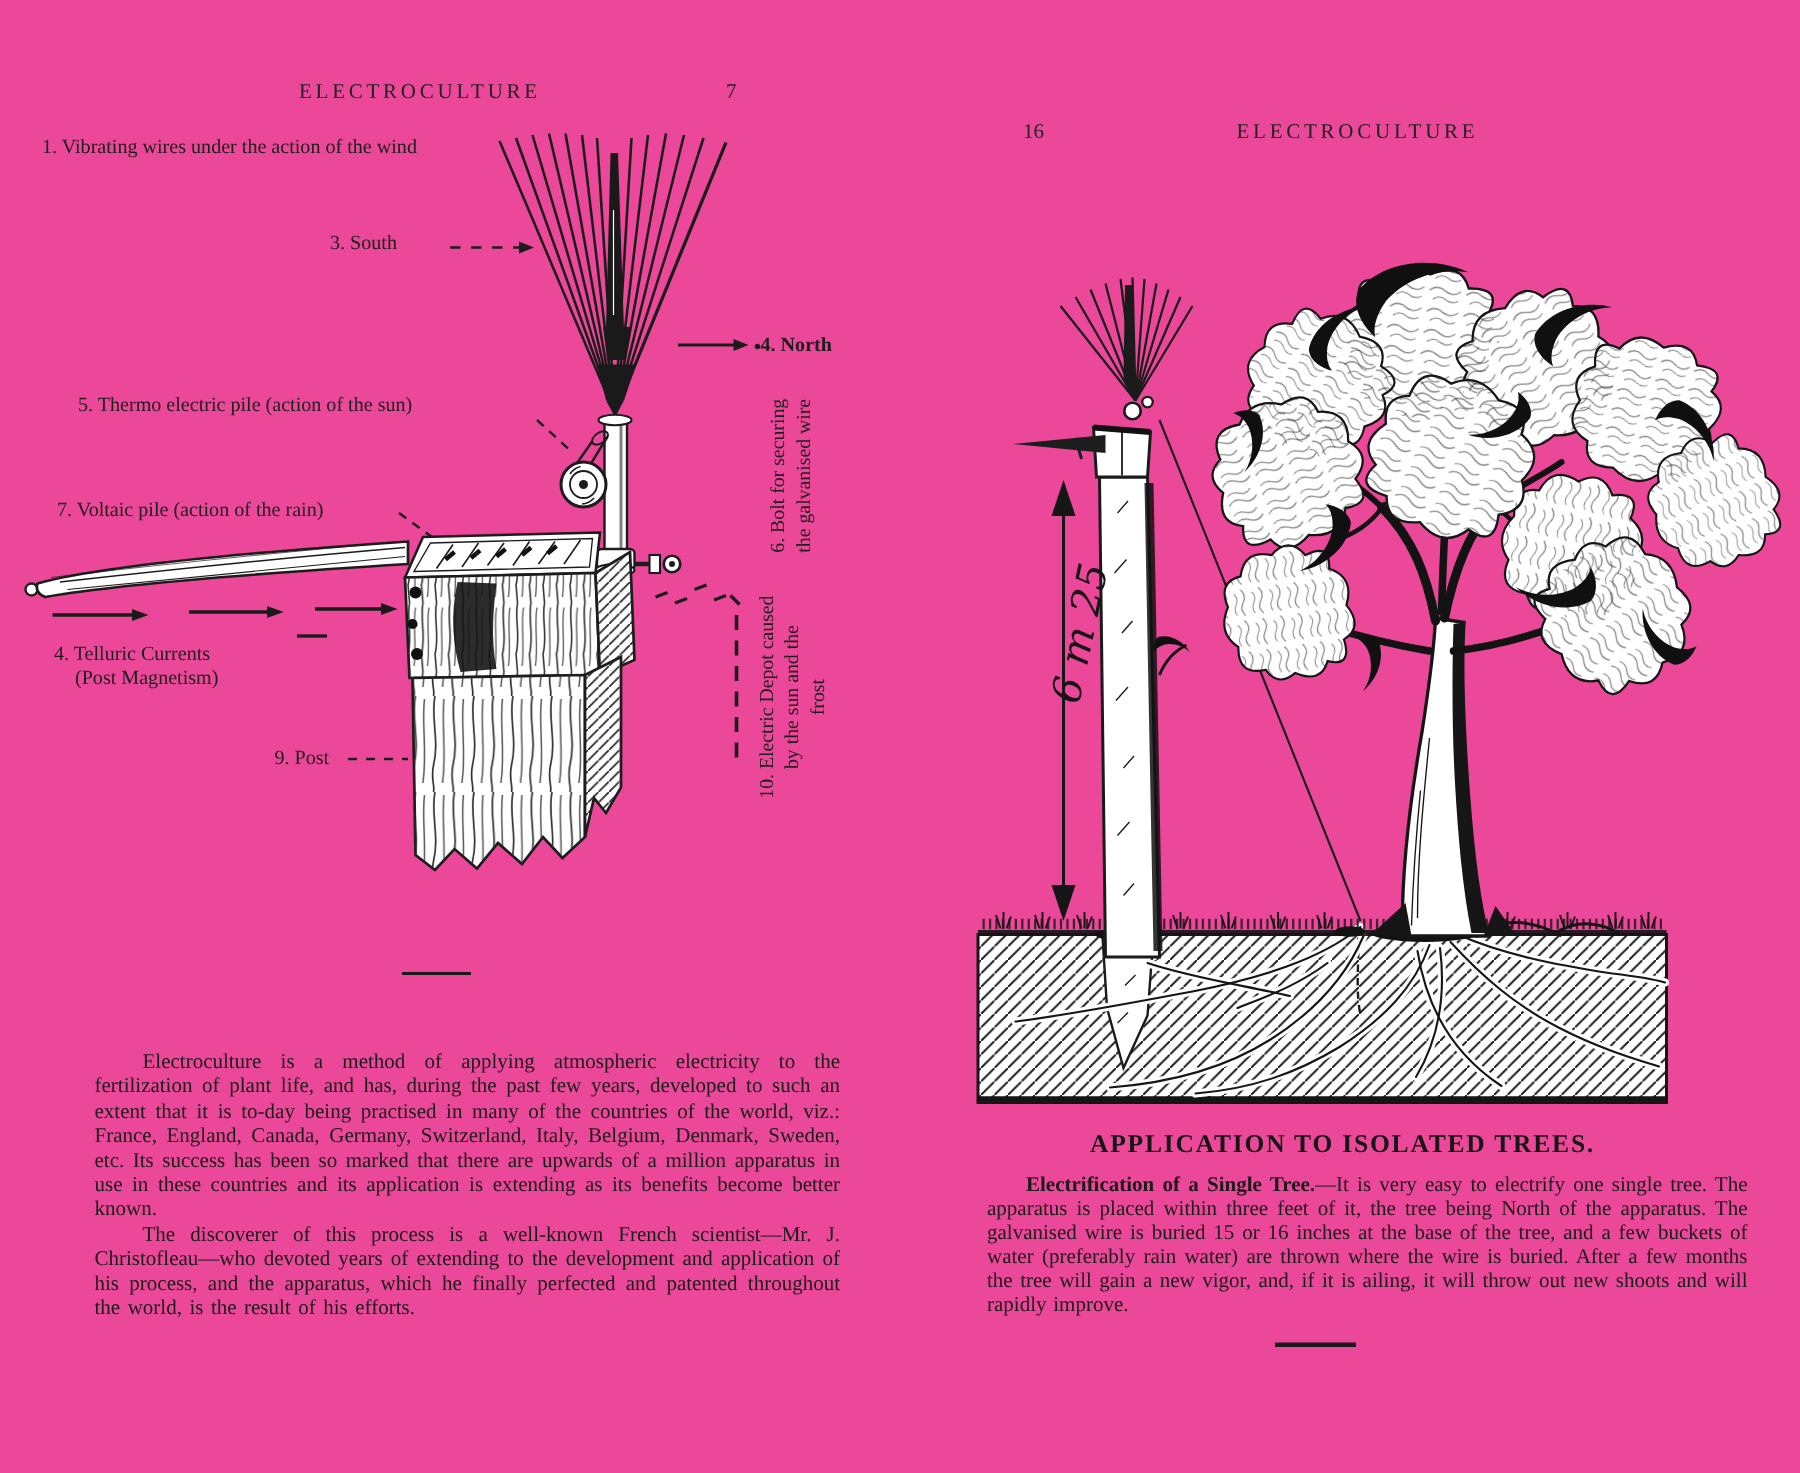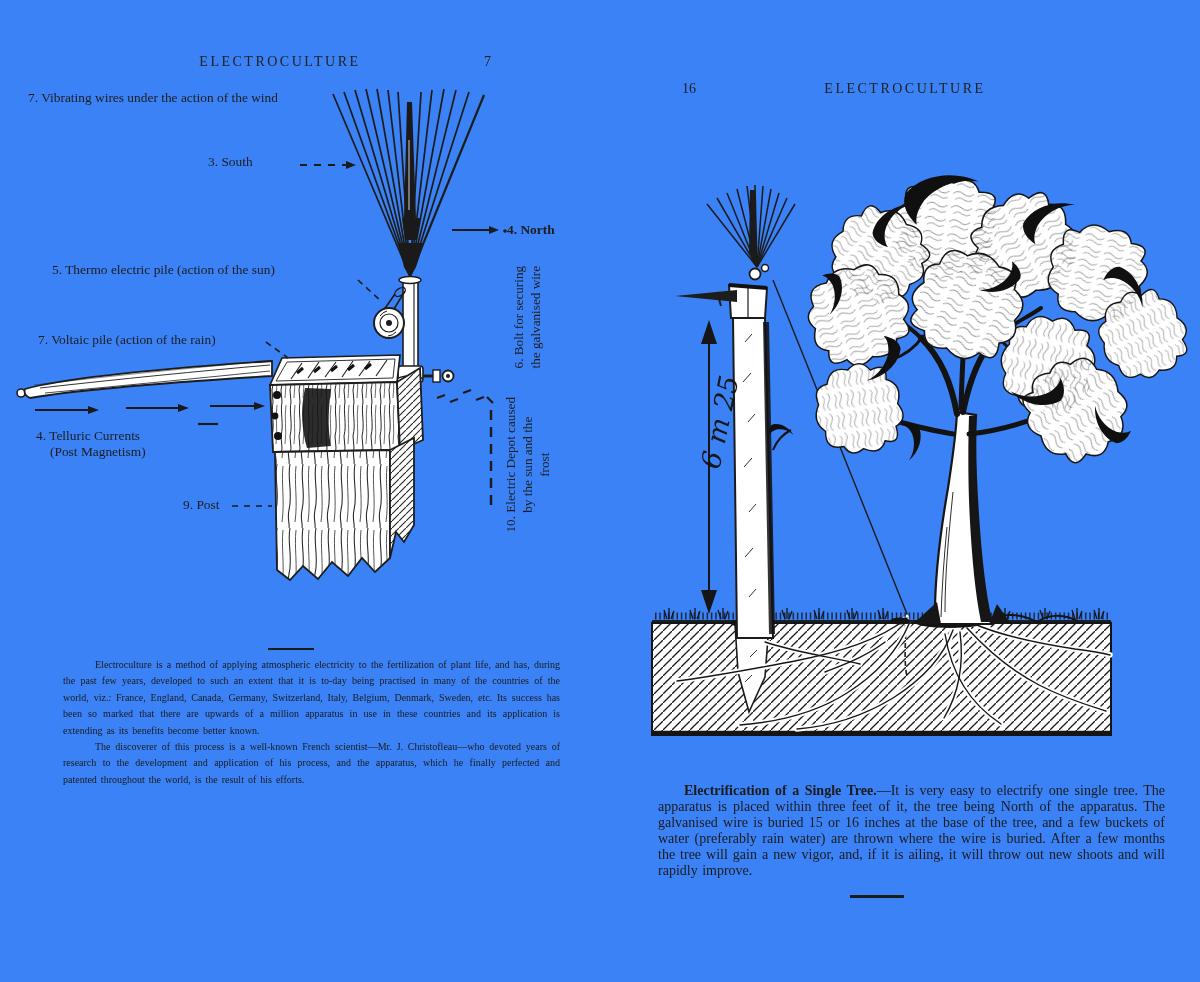--- a/index.html
+++ b/index.html
@@ -1,33 +1,33 @@
 <!DOCTYPE html>
 <html><head>
 <meta charset="utf-8">
 <style>
   html,body{margin:0;padding:0;background:#ffffff;}
-  #spread{position:relative;width:1200px;height:982px;background:#3b82f6;overflow:hidden;
+  #spread{position:relative;width:1200px;height:982px;background:#ec4899;overflow:hidden;
           font-family:"Liberation Serif","DejaVu Serif",serif;color:#1c1c1c;text-decoration:underline;}
   .abs{position:absolute;}
   
   .runhead{font-size:14px;letter-spacing:2.5px;color:#222;}
   .pagenum{font-size:14px;color:#222;}
   
   .figlabel{font-size:13.4px;color:#1d1d1d;line-height:1.18;white-space:nowrap;}
   .figlabel.wrap{white-space:normal;}
   .hang{padding-left:33px;text-indent:-33px;}
   .vlabel{font-size:13.2px;color:#1d1d1d;line-height:1.3;text-align:center;
           white-space:pre-line;transform:rotate(-90deg);transform-origin:center center;}
   
   .secheading{font-weight:bold;font-size:16.5px;letter-spacing:2px;text-align:center;color:#171717;}
   .secheading2{font-weight:bold;font-size:17px;letter-spacing:1.2px;text-align:center;color:#171717;}
   .rule{background:#1a1a1a;height:2px;}
   
-  .bodytext{font-size:10px;line-height:16.4px;text-align:justify;color:#1b1b1b;word-spacing:1.5px;}
+  .bodytext{font-size:14px;line-height:16.4px;text-align:justify;color:#1b1b1b;word-spacing:1.5px;margin-top:44px;}
   .bodytext p{margin:0;text-indent:32px;}
   .bodytext2{font-size:14px;line-height:15.9px;text-align:justify;color:#1b1b1b;word-spacing:1px;}
   .bodytext2 p{margin:0;text-indent:26px;}
   .lead{font-weight:bold;margin-top:24px;}
   svg{display:block;}
 </style>
 </head>
 <body>
 
 <div id="spread">
@@ -166,39 +166,39 @@
       <polygon points="346,81 356,85 346,89" fill="#1c1c1c" stroke="none"></polygon>
       <line x1="452" y1="150" x2="491" y2="150" stroke-width="2"></line>
       <polygon points="489,146 499,150 489,154" fill="#1c1c1c" stroke="none"></polygon>
       <circle cx="505" cy="151" r="1.8" fill="#1c1c1c" stroke="none"></circle>
       <line x1="358" y1="200" x2="382" y2="222" stroke-width="1.6" stroke-dasharray="6 5"></line>
       <line x1="266" y1="262" x2="288" y2="278" stroke-width="1.6" stroke-dasharray="6 5"></line>
       <line x1="232" y1="426" x2="272" y2="426" stroke-width="1.6" stroke-dasharray="6 6"></line>
     </g>
   </svg>
 
-  <div class="abs figlabel" style="left:28px;top:90px;">7. Vibrating wires under the action of the wind</div>
-  <div class="abs figlabel" style="left:208px;top:154px;">3. South</div>
+  <div class="abs figlabel" style="left:28px;top:90px;">1. Vibrating wires under the action of the wind</div>
+  <div class="abs figlabel" style="left:220px;top:154px;">3. South</div>
   <div class="abs figlabel" style="left:507px;top:222px;font-weight:bold;">4. North</div>
   <div class="abs figlabel" style="left:52px;top:262px;">5. Thermo electric pile (action of the sun)</div>
   <div class="abs figlabel" style="left:38px;top:332px;">7. Voltaic pile (action of the rain)</div>
   <div class="abs figlabel" style="left:36px;top:428px;">4. Telluric Currents</div>
   <div class="abs figlabel" style="left:50px;top:444px;">(Post Magnetism)</div>
   <div class="abs figlabel" style="left:183px;top:497px;">9. Post</div>
   <div class="abs vlabel" style="left:461px;top:300px;width:132px;">6. Bolt for securing
 the galvanised wire</div>
   <div class="abs vlabel" style="left:453px;top:439px;width:150px;">10. Electric Depot caused
 by the sun and the
 frost</div>
 
   <div class="abs rule" style="left:268px;top:648px;width:46px;"></div>
 
   <div class="abs bodytext" style="left:63px;top:657px;width:497px;">
     <p>Electroculture is a method of applying atmospheric electricity to the fertilization of plant life, and has, during the past few years, developed to such an extent that it is to-day being practised in many of the countries of the world, viz.: France, England, Canada, Germany, Switzerland, Italy, Belgium, Denmark, Sweden, etc. Its success has been so marked that there are upwards of a million apparatus in use in these countries and its application is extending as its benefits become better known.</p>
-    <p>The discoverer of this process is a well-known French scientist—Mr. J. Christofleau—who devoted years of research to the development and application of his process, and the apparatus, which he finally perfected and patented throughout the world, is the result of his efforts.</p>
+    <p>The discoverer of this process is a well-known French scientist—Mr. J. Christofleau—who devoted years of extending to the development and application of his process, and the apparatus, which he finally perfected and patented throughout the world, is the result of his efforts.</p>
   </div>
 
   <div class="abs pagenum" style="left:682px;top:81px;">16</div>
   <div class="abs runhead" style="left:645px;top:81px;width:520px;text-align:center;">ELECTROCULTURE</div>
 
   <svg class="abs" style="left:645px;top:172px;" width="545" height="575" viewBox="0 0 545 575">
     <defs>
       <pattern id="soilH" width="9" height="9" patternUnits="userSpaceOnUse">
         <path d="M-1,10 L10,-1" stroke="#1b1b1b" stroke-width="1.3"></path>
       </pattern>
@@ -361,20 +361,21 @@
       <use href="#shadeA" transform="translate(232,186) scale(0.6) rotate(150)"></use>
       <use href="#shadeA" transform="translate(392,214) scale(0.65) rotate(204)"></use>
       <use href="#shadeA" transform="translate(182,122) scale(0.5) rotate(118)"></use>
       <use href="#shadeA" transform="translate(468,248) scale(0.55) rotate(254)"></use>
       <use href="#shadeA" transform="translate(262,270) scale(0.45) rotate(120)"></use>
       <use href="#shadeA" transform="translate(136,262) scale(0.3) rotate(40)"></use>
       <path d="M128,278 C132,268 138,262 146,258" stroke="#131313" stroke-width="2" fill="none"></path>
     </g>
   </svg>
 
+  <div class="abs secheading2" style="left:645px;top:753px;width:500px;">APPLICATION TO ISOLATED TREES.</div>
 
   <div class="abs bodytext2" style="left:658px;top:783px;width:507px;">
     <p><span class="lead">Electrification of a Single Tree.</span><span>—It is very easy to electrify one single tree. The apparatus is placed within three feet of it, the tree being North of the apparatus. The galvanised wire is buried 15 or 16 inches at the base of the tree, and a few buckets of water (preferably rain water) are thrown where the wire is buried. After a few months the tree will gain a new vigor, and, if it is ailing, it will throw out new shoots and will rapidly improve.</span></p>
   </div>
 
   <div class="abs rule" style="left:850px;top:895px;width:54px;height:2.5px;"></div>
 
 </div>
 
 </body></html>

